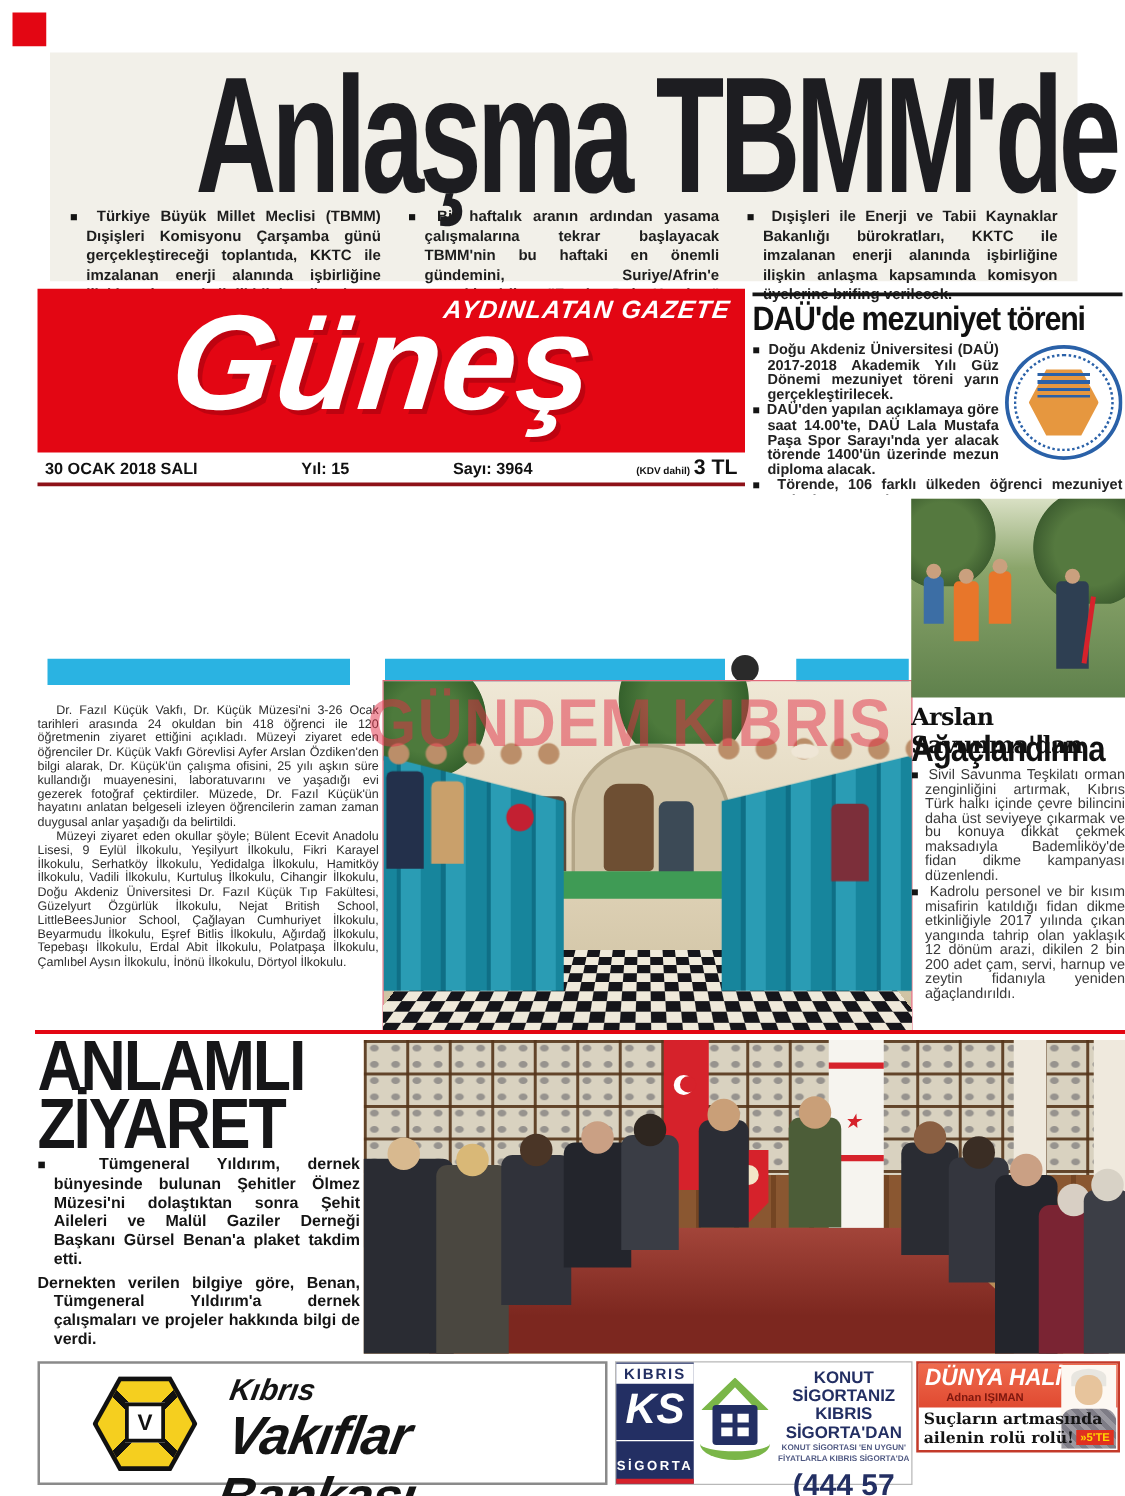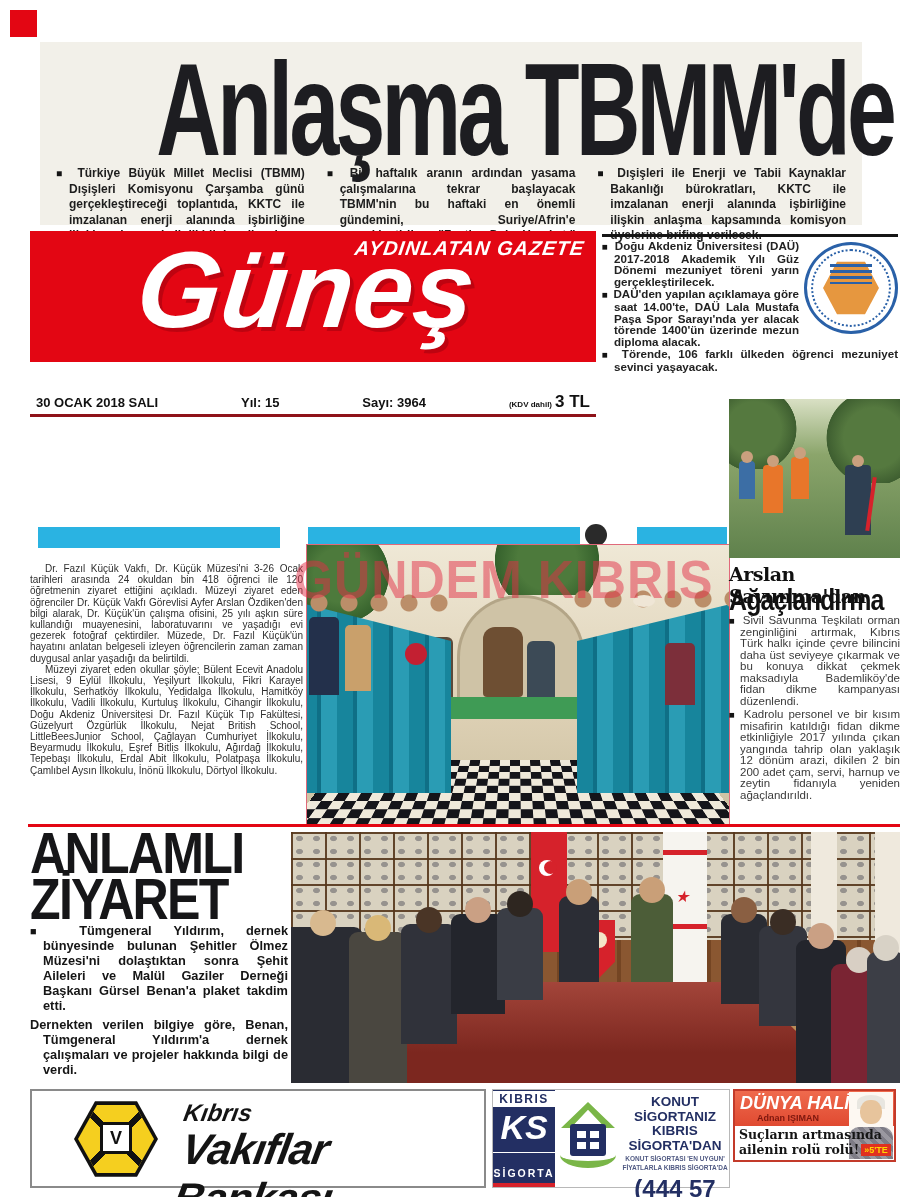--- a/index.html
+++ b/index.html
@@ -23,21 +23,21 @@
 
   
   .mh-box{left:30px;top:231px;width:566px;height:131px;background:#e30613;overflow:hidden;}
   .mh-tagline{position:absolute;right:12px;top:6px;color:#fff;font-style:italic;font-weight:800;
       font-size:20px;letter-spacing:1px;transform:skewX(-8deg);}
   .mh-title{position:absolute;left:108px;top:2px;color:#fff;font-style:italic;font-weight:800;
       font-size:108px;line-height:1.05;transform:skewX(-6deg);
       text-shadow:4px 4px 0 rgba(120,0,12,.35);}
   .dateline{left:30px;top:362px;width:566px;height:27px;border-bottom:3px solid #8e1118;
       display:flex;align-items:center;justify-content:space-between;padding:0 6px;box-sizing:border-box;
-      font-weight:700;font-size:13px;color:#111;margin-top:28px;}
+      font-weight:700;font-size:13px;color:#111;}
   .dateline .vat{font-size:8px;font-weight:700;margin-right:3px;}
   .dateline .price{font-size:17px;font-weight:800;}
 
   
   .dau{left:602px;top:234px;width:296px;height:162px;border-top:3px solid #151515;padding-top:3px;box-sizing:border-box;overflow:hidden;}
   .dau h2{margin:0 0 3px;}
   .dau h2 .condense{font-size:27px;font-weight:800;letter-spacing:-1px;color:#111;
       transform:scaleX(.9);transform-origin:left center;}
   .dau p{margin:0 0 1px;font-size:11.6px;font-weight:700;line-height:11.6px;text-align:justify;
       color:#222;padding-left:12px;text-indent:-12px;}
@@ -210,20 +210,21 @@
     <div class="mh-title">Güneş</div>
   </section>
   <div class="abs dateline">
     <span>30 OCAK 2018 SALI</span>
     <span>Yıl: 15</span>
     <span>Sayı: 3964</span>
     <span><span class="vat">(KDV dahil)</span><span class="price">3 TL</span></span>
   </div>
 
   <section class="abs dau">
+    <h2><span class="condense">DAÜ'de mezuniyet töreni</span></h2>
     <span class="dau-logo">
       <i class="dau-ring"></i>
       <i class="dau-ring-in"></i>
       <i class="dau-hex"></i>
       <i class="dau-stripes"></i>
     </span>
     <p><span class="sq">■</span> <span>Doğu Akdeniz Üniversitesi (DAÜ) 2017-2018 Akademik Yılı Güz Dönemi mezuniyet töreni yarın gerçekleştirilecek.</span></p>
     <p><span class="sq">■</span> <span>DAÜ'den yapılan açıklamaya göre saat 14.00'te, DAÜ Lala Mustafa Paşa Spor Sarayı'nda yer alacak törende 1400'ün üzerinde mezun diploma alacak.</span></p>
     <p><span class="sq">■</span> <span>Törende, 106 farklı ülkeden öğrenci mezuniyet sevinci yaşayacak.</span></p>
   </section>

